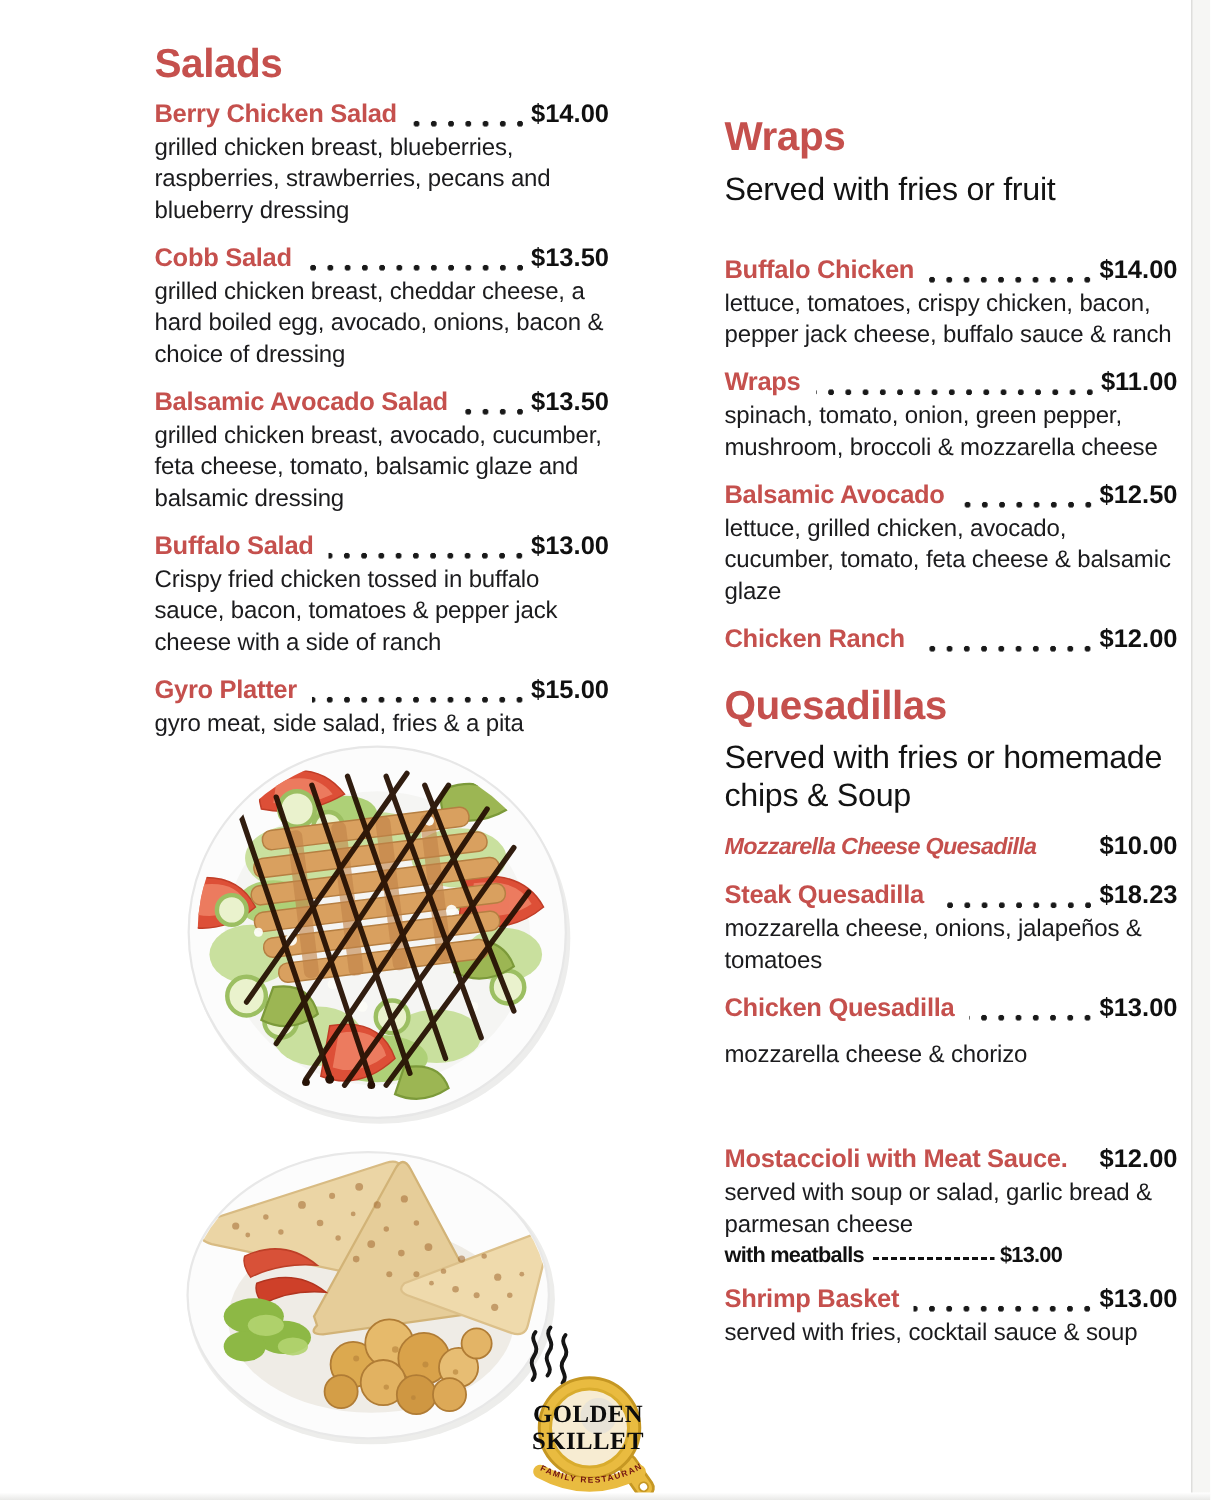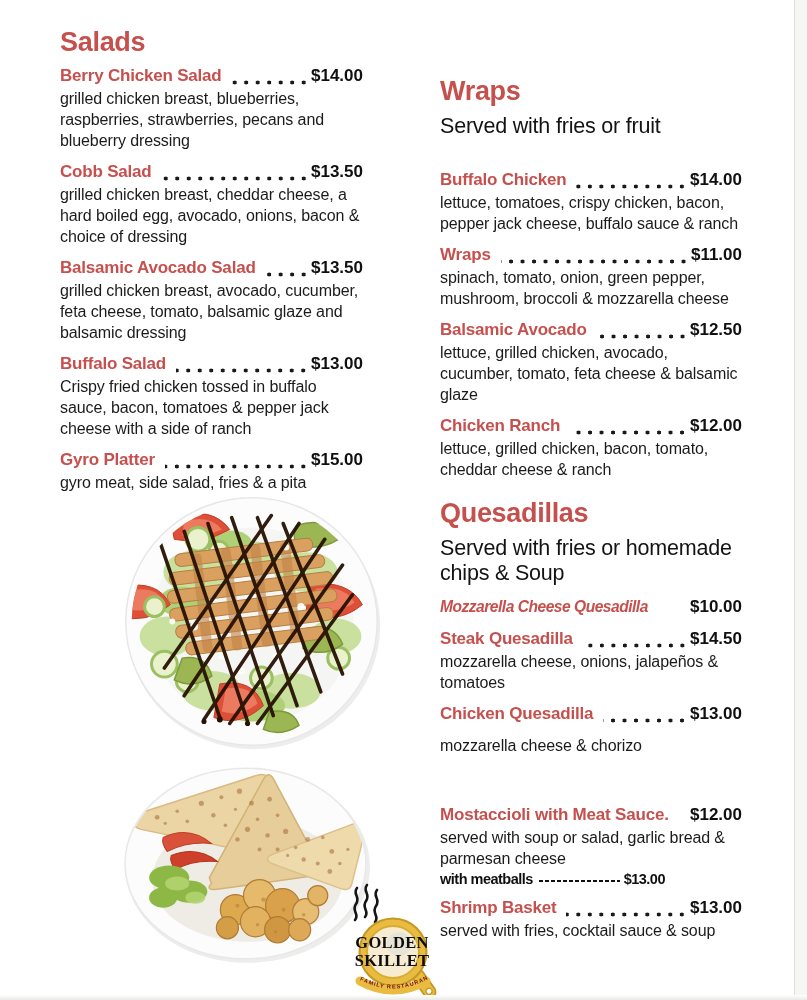--- a/index.html
+++ b/index.html
@@ -1,20 +1,20 @@
 <!DOCTYPE html>
 <html><head>
 <meta charset="utf-8">
 <style>
   html,body{margin:0;padding:0;background:#ffffff;}
   .canvas{
     position:relative;width:807px;height:1000px;overflow:hidden;background:#ffffff;
     font-family:"Liberation Sans","DejaVu Sans",sans-serif;color:#1b1b1d;
   }
-  .col{position:absolute;}
+  .col{position:absolute;margin-left:43px;}
   .col-left{left:60px;top:27px;width:303px;}
   .col-right{left:440px;top:76px;width:302px;}
   .sec-title{margin:0 0 8px;font-size:27px;line-height:30px;font-weight:bold;color:#c5504d;letter-spacing:-0.3px;}
   .sec-sub{margin:0;font-size:21.5px;line-height:25px;color:#131313;letter-spacing:-0.2px;}
   .sub-mb-lg{margin-bottom:30px;}
   .sub-mb-sm{margin-bottom:10px;}
   .mt-sec{margin-top:18px;}
   .item{margin-bottom:10px;}
   .gap-top{margin-top:48px;}
   .row{display:flex;align-items:baseline;font-weight:bold;font-size:17px;line-height:22px;}
@@ -122,39 +122,38 @@
       </div>
       <p class="desc">lettuce, grilled chicken, avocado, cucumber, tomato, feta cheese &amp; balsamic glaze</p>
     </div>
 
     <div class="item">
       <div class="row">
         <span class="nm">Chicken Ranch</span>
         <span class="leader"></span>
         <span class="pr">$12.00</span>
       </div>
-      <p class="desc">lettuce, grilled chicken, bacon, tomato, cheddar cheese &amp; ranch</p>
     </div>
 
     <h1 class="sec-title mt-sec">Quesadillas</h1>
     <p class="sec-sub sub-mb-sm">Served with fries or homemade chips &amp; Soup</p>
 
     <div class="item">
       <div class="row no-dots tight">
         <span class="nm">Mozzarella Cheese Quesadilla</span>
         <span class="leader"></span>
         <span class="pr">$10.00</span>
       </div>
     </div>
 
     <div class="item">
       <div class="row">
         <span class="nm">Steak Quesadilla</span>
         <span class="leader"></span>
-        <span class="pr">$14.50</span>
+        <span class="pr">$18.23</span>
       </div>
       <p class="desc">mozzarella cheese, onions, jalapeños &amp; tomatoes</p>
     </div>
 
     <div class="item">
       <div class="row">
         <span class="nm">Chicken Quesadilla</span>
         <span class="leader"></span>
         <span class="pr">$13.00</span>
       </div>

